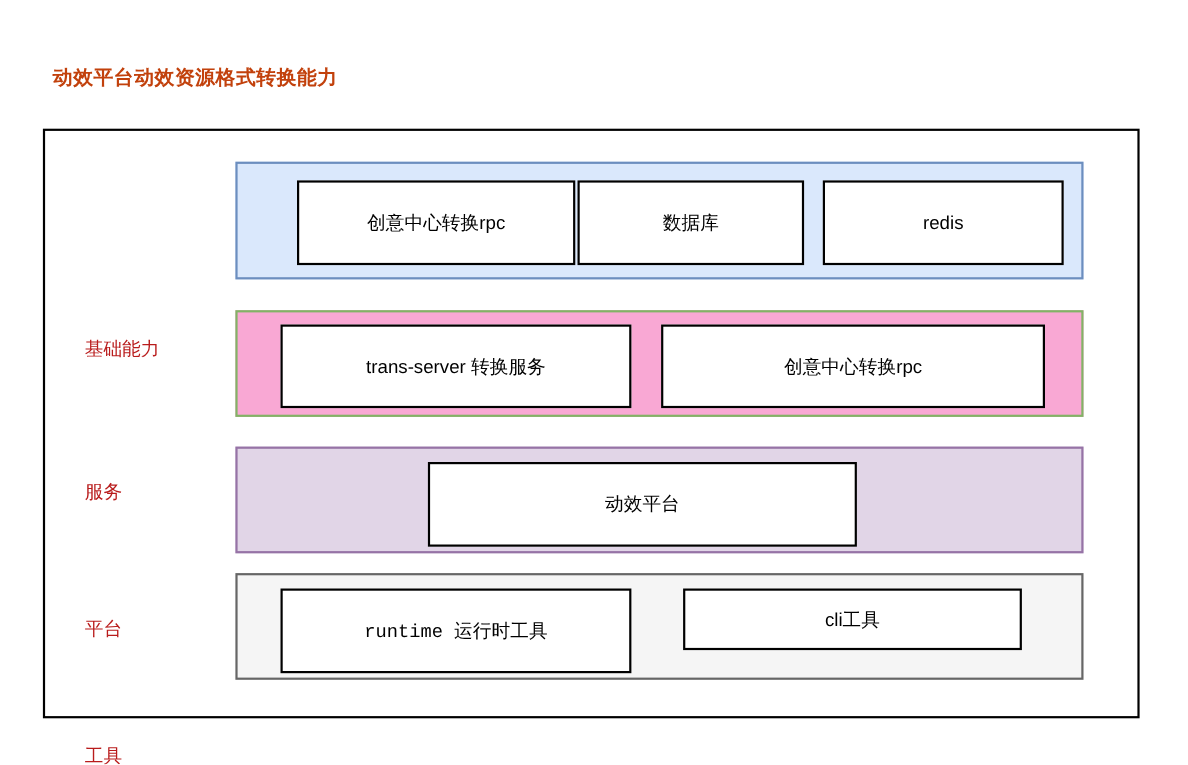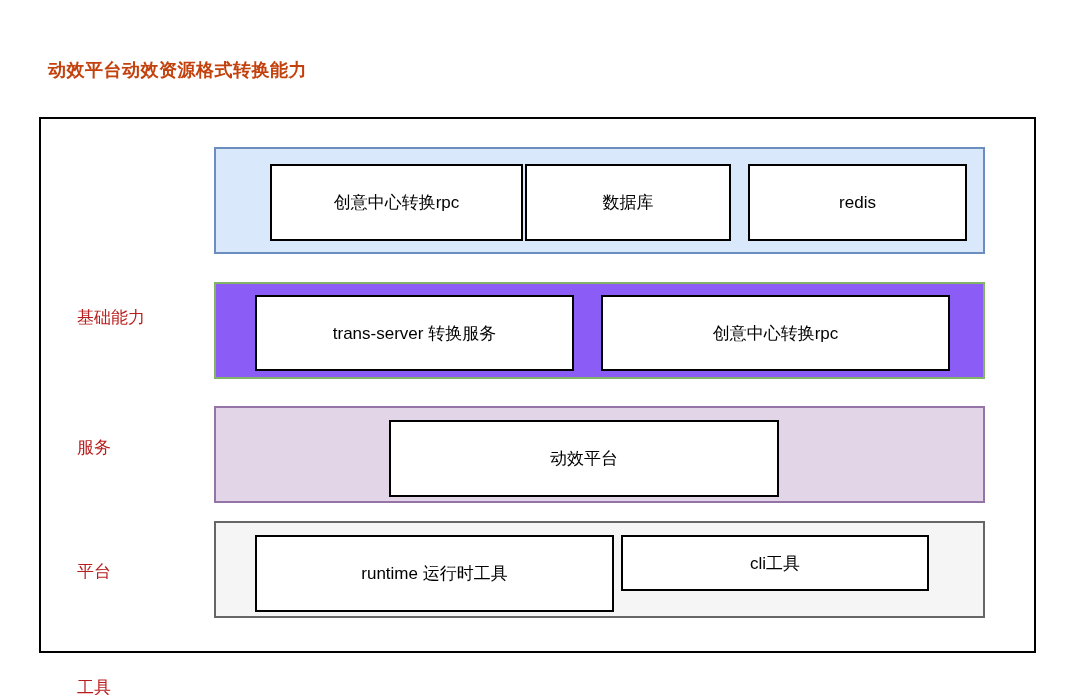--- a/index.html
+++ b/index.html
@@ -73,41 +73,41 @@
   .band-r2  { top: 163px; height: 97px; }
   .band-r2 .box-0 { left: 39px;  top: 11px; width: 319px; height: 76px; }
   .band-r2 .box-1 { left: 385px; top: 11px; width: 349px; height: 76px; }
   
   .label-r3 { top: 444px; }
   .band-r3  { top: 287px; height: 97px; }
   .band-r3 .box-0 { left: 173px; top: 12px; width: 390px; height: 77px; }
   
   .label-r4 { top: 560px; }
   .band-r4  { top: 402px; height: 97px; }
-  .band-r4 .box-0 { left: 39px;  top: 12px; width: 359px; height: 77px; }
+  .band-r4 .box-0 { left: 39px;  top: 12px; width: 319px; height: 77px; font-family: Liberation Mono, monospace; }
   .band-r4 .box-1 { left: 405px; top: 12px; width: 308px; height: 56px; }
 </style>
 </head>
 <body>
 
 <div class="canvas">
 
   <div class="diagram-title">动效平台动效资源格式转换能力</div>
 
   <div class="frame">
 
     <div class="row-label label-r1">基础能力</div>
     <div class="band band-r1" style="background: rgb(218, 232, 252); border-color: rgb(108, 142, 191);">
       <div class="comp-box box-0">创意中心转换rpc</div>
       <div class="comp-box box-2">redis</div>
       <div class="comp-box box-1">数据库</div>
     </div>
 
     <div class="row-label label-r2">服务</div>
-    <div class="band band-r2" style="background: #8b5cf6; border-color: rgb(130, 179, 102); padding-left: 32px;">
+    <div class="band band-r2" style="background: #f9a8d4; border-color: rgb(130, 179, 102); padding-left: 32px;">
       <div class="comp-box box-0">trans-server 转换服务</div>
       <div class="comp-box box-1">创意中心转换rpc</div>
     </div>
 
     <div class="row-label label-r3">平台</div>
     <div class="band band-r3" style="background: rgb(225, 213, 231); border-color: rgb(150, 115, 166);">
       <div class="comp-box box-0">动效平台</div>
     </div>
 
     <div class="row-label label-r4">工具</div>

